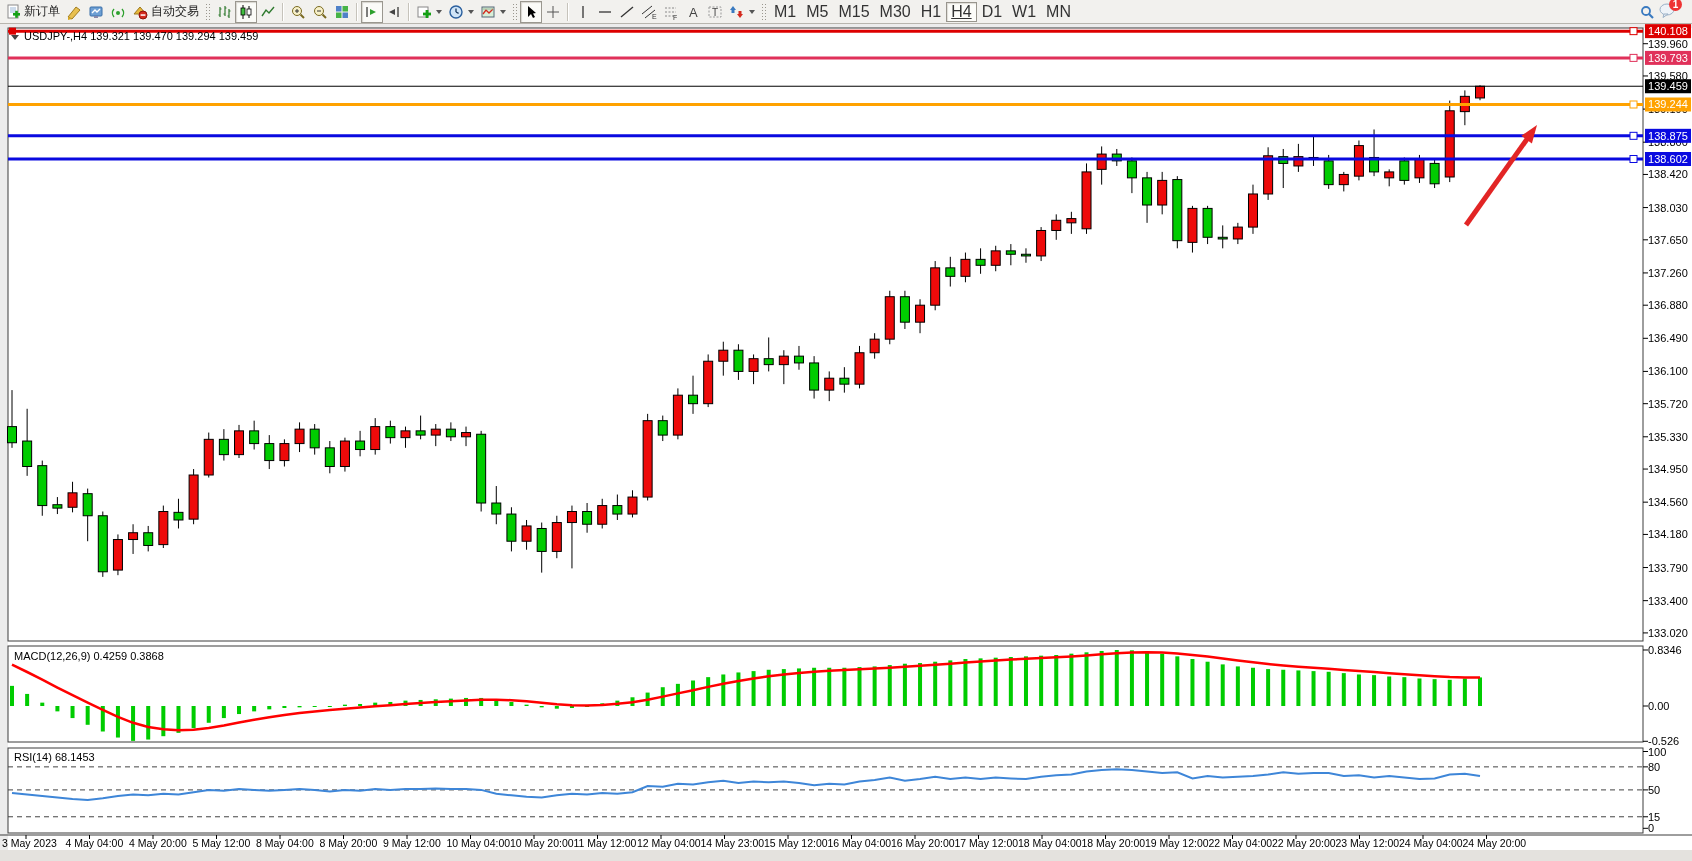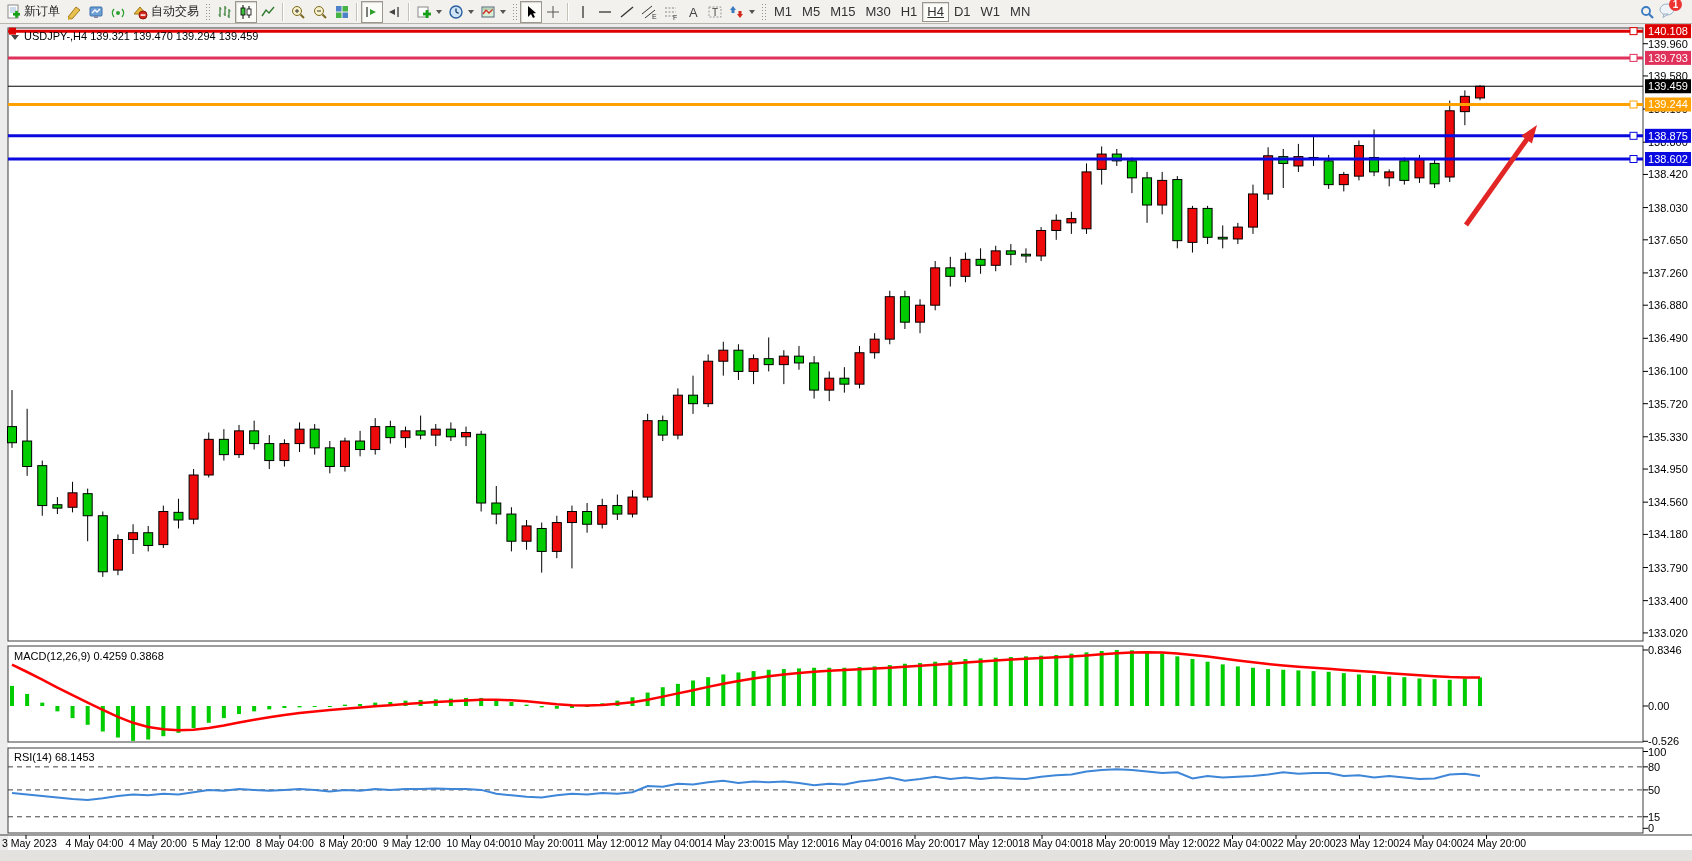--- a/index.html
+++ b/index.html
@@ -5,21 +5,21 @@
   html,body{margin:0;padding:0;}
   body{width:1692px;height:861px;background:#ececec;font-family:"Liberation Sans",sans-serif;overflow:hidden;position:relative;}
   
   .toolbar{position:absolute;left:0;top:0;width:1692px;height:24px;background:#f2f1ee;border-bottom:1px solid #b8b5ae;display:flex;align-items:center;padding:0 2px;box-sizing:border-box;z-index:5;}
   .tgroup{display:flex;align-items:center;height:24px;}
   .gripper{width:5px;height:18px;margin:0 3px;background-image:radial-gradient(#9a978f 35%,transparent 40%);background-size:3px 3px;}
   .sep{width:1px;height:18px;background:#c6c3bb;border-right:1px solid #fff;margin:0 3px;}
   .tbtn{display:flex;align-items:center;gap:3px;height:22px;min-width:22px;padding:0 2px;border:1px solid transparent;background:transparent;font-family:"Liberation Sans",sans-serif;font-size:12px;color:#222;cursor:default;}
   .tbtn.pressed{background:#fbfbf8;border:1px solid #9a978f;box-shadow:inset 1px 1px 1px #d7d5cf;}
   .tbtn .caret{width:0;height:0;border-left:3px solid transparent;border-right:3px solid transparent;border-top:4px solid #555;margin-left:1px;}
-  .tfbtn{height:20px;min-width:26px;padding:0 4px;font-size:13px;color:#333;border:1px solid transparent;background:transparent;font-family:"Liberation Sans",sans-serif;}
+  .tfbtn{height:20px;min-width:26px;padding:0 4px;font-size:16px;color:#333;border:1px solid transparent;background:transparent;font-family:"Liberation Sans",sans-serif;}
   .tfbtn.active{background:#fcfcf9;border:1px solid #98958d;box-shadow:inset 1px 1px 1px #dedcd6;text-decoration:underline;}
   .spacer{flex:1;}
   .badge{position:absolute;top:-4px;right:-6px;background:#e33;color:#fff;border-radius:8px;font-size:10px;min-width:13px;height:13px;line-height:13px;text-align:center;font-weight:bold;}
   .chat-wrap{position:relative;margin-right:14px;}
   
   #chart-wrap{position:absolute;left:0;top:24px;width:1692px;height:837px;background:#ffffff;}
   svg text{font-family:"Liberation Sans",sans-serif;}
 </style>
 </head>
 <body>

